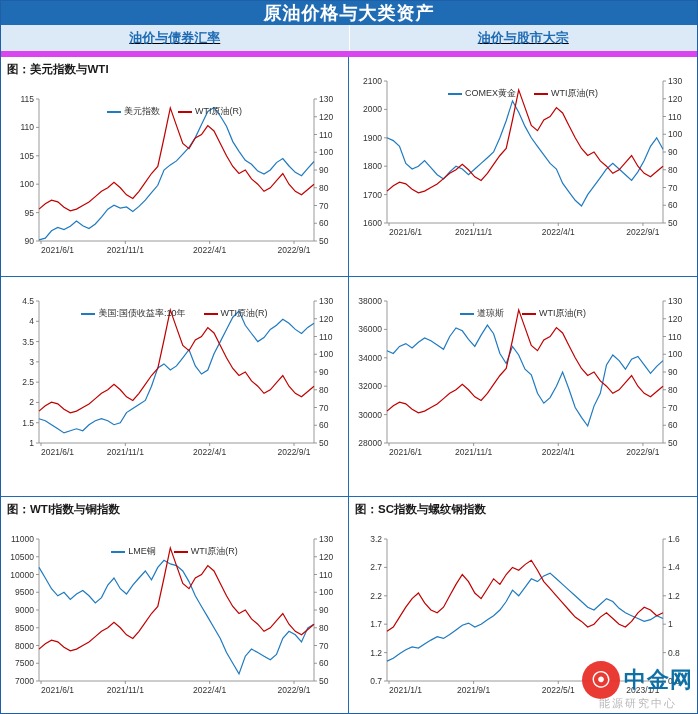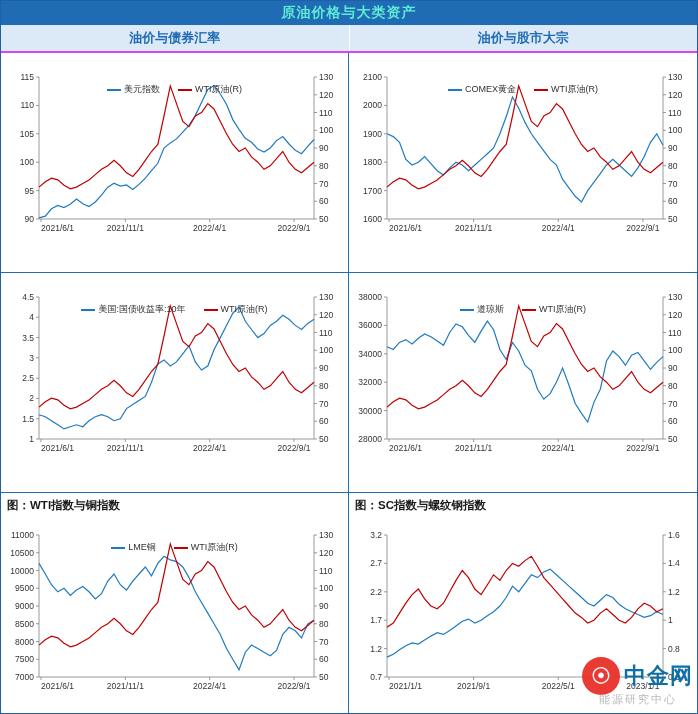--- a/index.html
+++ b/index.html
@@ -4,26 +4,26 @@
 <style>
   html,body{margin:0;padding:0;}
   body{
     width:698px;height:714px;
     background:#ffffff;
     font-family:"Liberation Sans","DejaVu Sans",sans-serif;
     overflow:hidden;
   }
   .page{position:relative;width:698px;height:714px;box-sizing:border-box;border:1px solid #1f5fa8;}
   .title-bar{
-    height:24px;background:#1f6cb4;color:#5eead4;
+    height:24px;background:#1f6cb4;color:#ffffff;
     display:flex;align-items:center;justify-content:center;
-    font-size:14px;font-weight:bold;letter-spacing:1px;
+    font-size:18px;font-weight:bold;letter-spacing:1px;
   }
   .subtitle-row{
-    display:flex;height:26px;border-bottom:2px solid #d946ef;
+    display:flex;height:26px;border-bottom:6px solid #d946ef;text-decoration:underline;
   }
   .subtitle{
     flex:1;display:flex;align-items:center;justify-content:center;
     color:#1f6cb4;font-size:13px;font-weight:bold;
     background:#dce9f7;
   }
   .subtitle.left{border-right:1px solid #ffffff;}
   .grid{
     display:grid;grid-template-columns:1fr 1fr;grid-template-rows:repeat(3,1fr);
     height:660px;
@@ -68,20 +68,21 @@
     <div class="subtitle left">
       <span>油价与债券汇率</span>
     </div>
     <div class="subtitle">
       <span>油价与股市大宗</span>
     </div>
   </div>
 
   <div class="grid">
     <div class="cell rb bb">
+      <div class="cell-title">图：美元指数与WTI</div>
       <div class="plot">
           <div class="legend">
             <span class="li">
               <span class="sw" style="background: rgb(31, 122, 192);"></span>
               <span>美元指数</span>
             </span>
             <span class="li">
               <span class="sw" style="background: rgb(192, 0, 0);"></span>
               <span>WTI原油(R)</span>
             </span>

